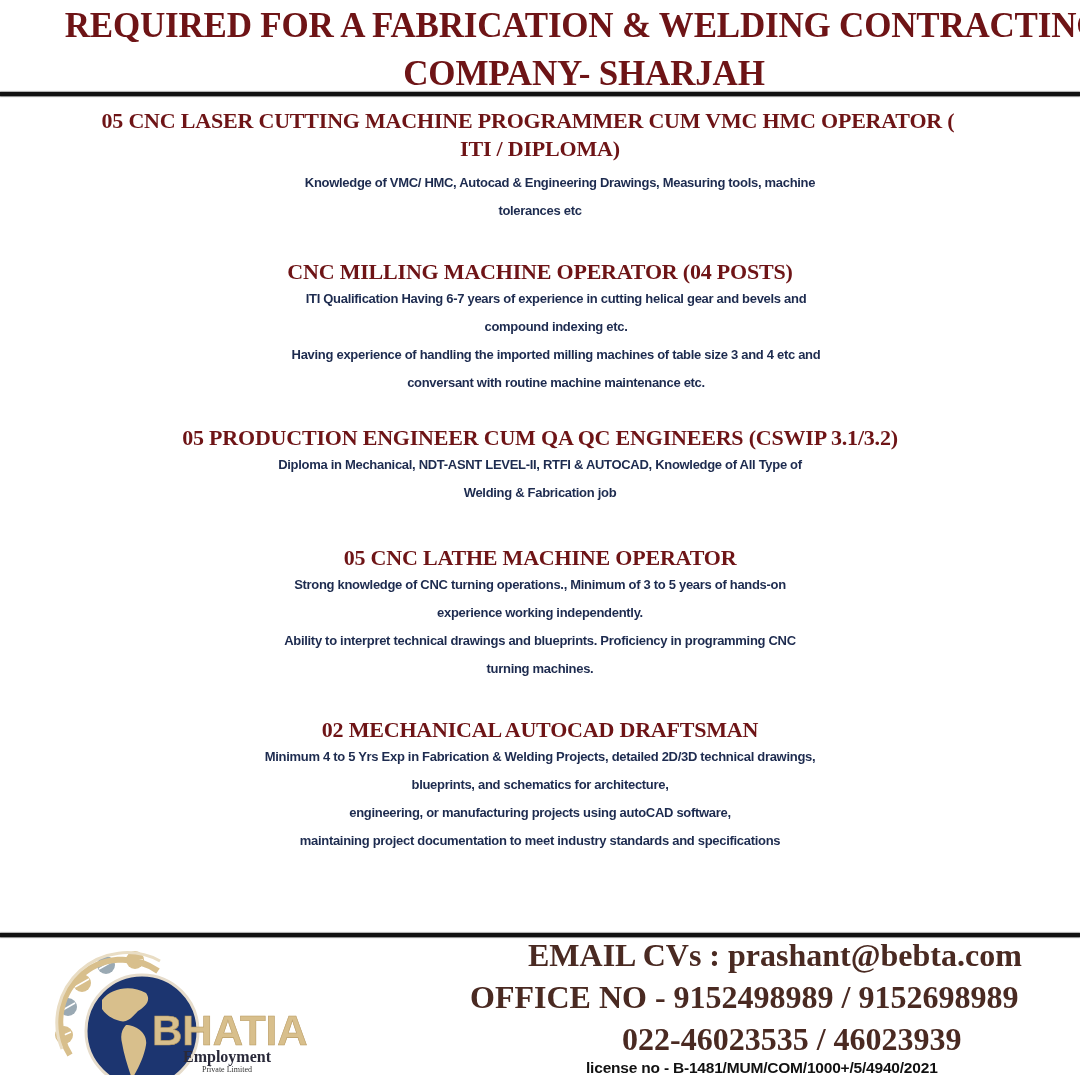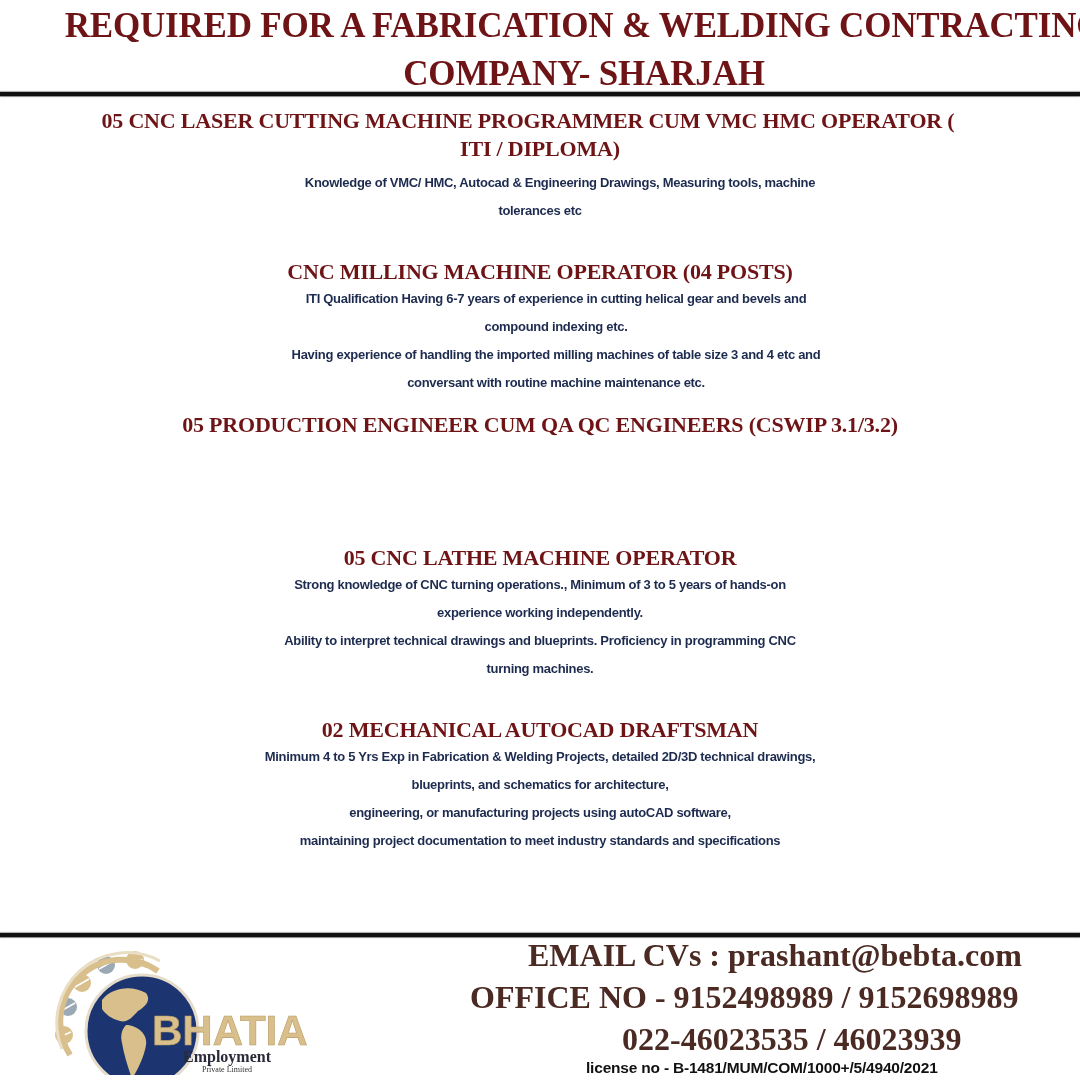--- a/index.html
+++ b/index.html
@@ -65,23 +65,27 @@
     <span class="line">CNC MILLING MACHINE OPERATOR (04 POSTS)</span>
   </div>
   <div class="body-text" style="margin-top:-1px;padding-left:32px;">
     <span class="line">ITI Qualification Having 6-7 years of experience in cutting helical gear and bevels and</span>
     <span class="line">compound indexing etc.</span>
     <span class="line">Having experience of handling the imported milling machines of table size 3 and 4 etc and</span>
     <span class="line">conversant with routine machine maintenance etc.</span>
   </div>
 </div>
 
-<div class="section" style="top:411px;">
+<div class="section" style="top:424px;">
   <div class="heading">
     <span class="line">05 PRODUCTION ENGINEER CUM QA QC ENGINEERS (CSWIP 3.1/3.2)</span>
+  </div>
+  <div class="body-text" style="margin-top:-1px;">
+    <span class="line">Diploma in Mechanical, NDT-ASNT LEVEL-II, RTFI &amp; AUTOCAD, Knowledge of All Type of</span>
+    <span class="line">Welding &amp; Fabrication job</span>
   </div>
 </div>
 
 <div class="section" style="top:544px;">
   <div class="heading">
     <span class="line">05 CNC LATHE MACHINE OPERATOR</span>
   </div>
   <div class="body-text" style="margin-top:-1px;">
     <span class="line">Strong knowledge of CNC turning operations., Minimum of 3 to 5 years of hands-on</span>
     <span class="line">experience working independently.</span>

